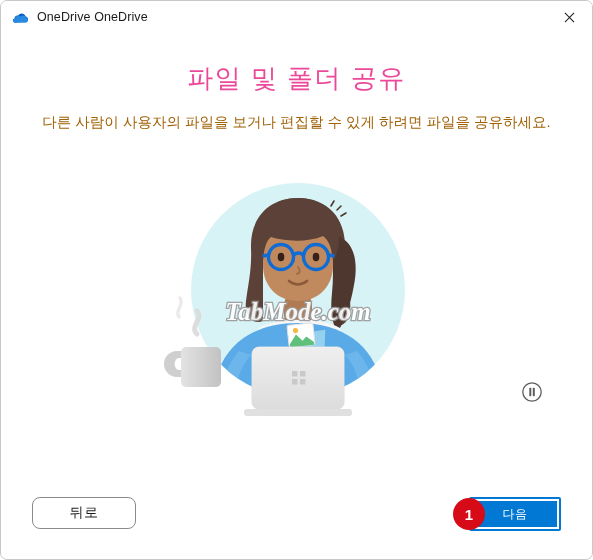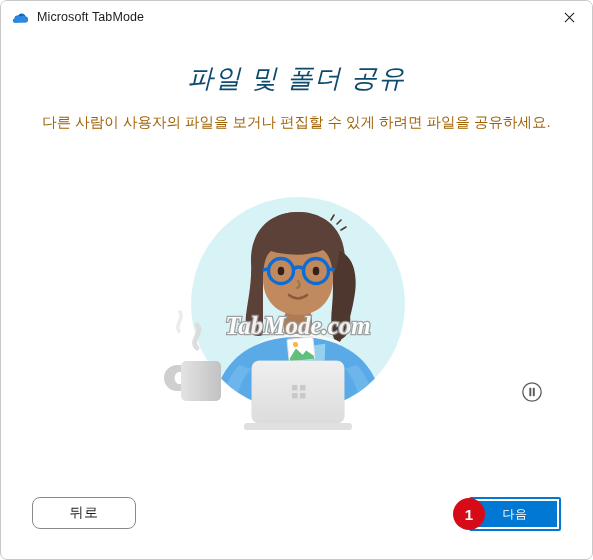--- a/index.html
+++ b/index.html
@@ -60,42 +60,41 @@
   #close-icon { width: 11px; height: 11px; display: block; }
 
   
   #headline {
     position: absolute;
     top: 60px; left: 0; width: 100%;
     text-align: center;
   }
   #page-title {
     font-size: 26px;
-    color: #0c4a6e;
+    color: #ec4899;
     font-weight: 400;
     letter-spacing: 1.5px;
     margin: 0;
     line-height: 34px;
-    font-style: italic;
   }
   #page-subtitle {
     margin: 16px auto 4px;
     width: 520px;
     font-size: 14.5px;
     color: #a16207;
     line-height: 22px;
     font-weight: 400;
   }
   #page-subtitle .line { display: block; }
 
   
   #illustration {
     position: absolute;
     left: 0;
-    top: 178px;
+    top: 164px;
     width: 593px;
     height: 260px;
   }
   #illustration svg { display: block; width: 100%; height: 100%; }
 
   
   #pause-button {
     position: absolute;
     left: 519px;
     top: 379px;
@@ -173,21 +172,21 @@
 <body>
 
 <div id="window">
 
   <div id="titlebar">
     <div id="brand">
       <svg id="cloud-icon" viewBox="0 0 32 32">
         <path d="M10.6 24.5h14.1c3.1 0 5.6-2.3 5.6-5.1 0-2.6-2.1-4.8-4.9-5.1-.5-3.3-3.5-5.8-7.1-5.8-2.9 0-5.4 1.6-6.6 3.9-.5-.2-1.1-.3-1.7-.3-2.8 0-5 2.1-5 4.7 0 .3 0 .6.1.9C3 18.3 1.6 19.9 1.6 21.8c0 2.3 2 4.2 4.5 4.2h4.5z" fill="#0a64c8"></path>
         <path d="M6.1 26h18.6c3.1 0 5.6-2.3 5.6-5.1 0-2.3-1.7-4.3-4-4.9-1.3-2-3.7-3.3-6.4-3.3-1.6 0-3.1.5-4.3 1.3-1-.7-2.2-1.1-3.6-1.1-3.1 0-5.6 2.2-5.9 5-2.3.4-4 2.2-4 4.3C2.1 24.3 3.9 26 6.1 26z" fill="#2a8ae0"></path>
       </svg>
-      <span id="app-title">Microsoft TabMode</span>
+      <span id="app-title">OneDrive OneDrive</span>
     </div>
     <button id="close-button">
       <svg id="close-icon" viewBox="0 0 12 12">
         <path d="M1 1 L11 11 M11 1 L1 11" stroke="#1b1b1b" stroke-width="1.1" fill="none"></path>
       </svg>
     </button>
   </div>
 
   <div id="headline">
     <h1 id="page-title">파일 및 폴더 공유</h1>

